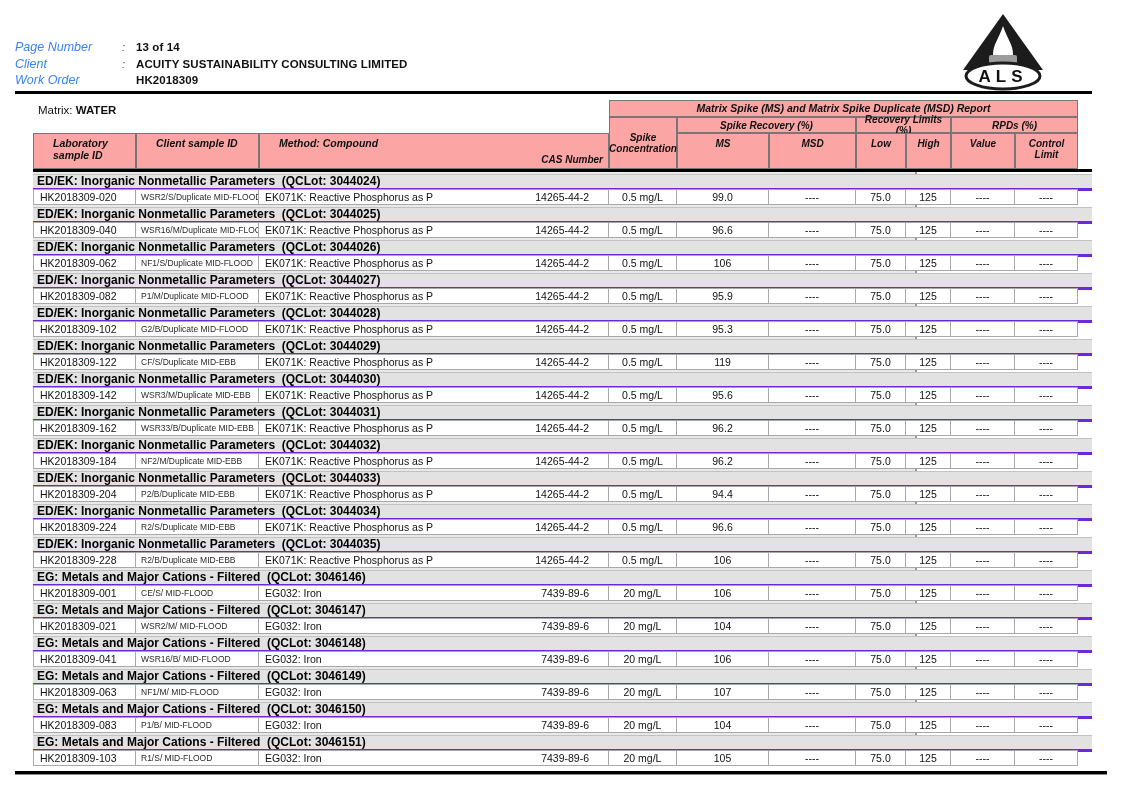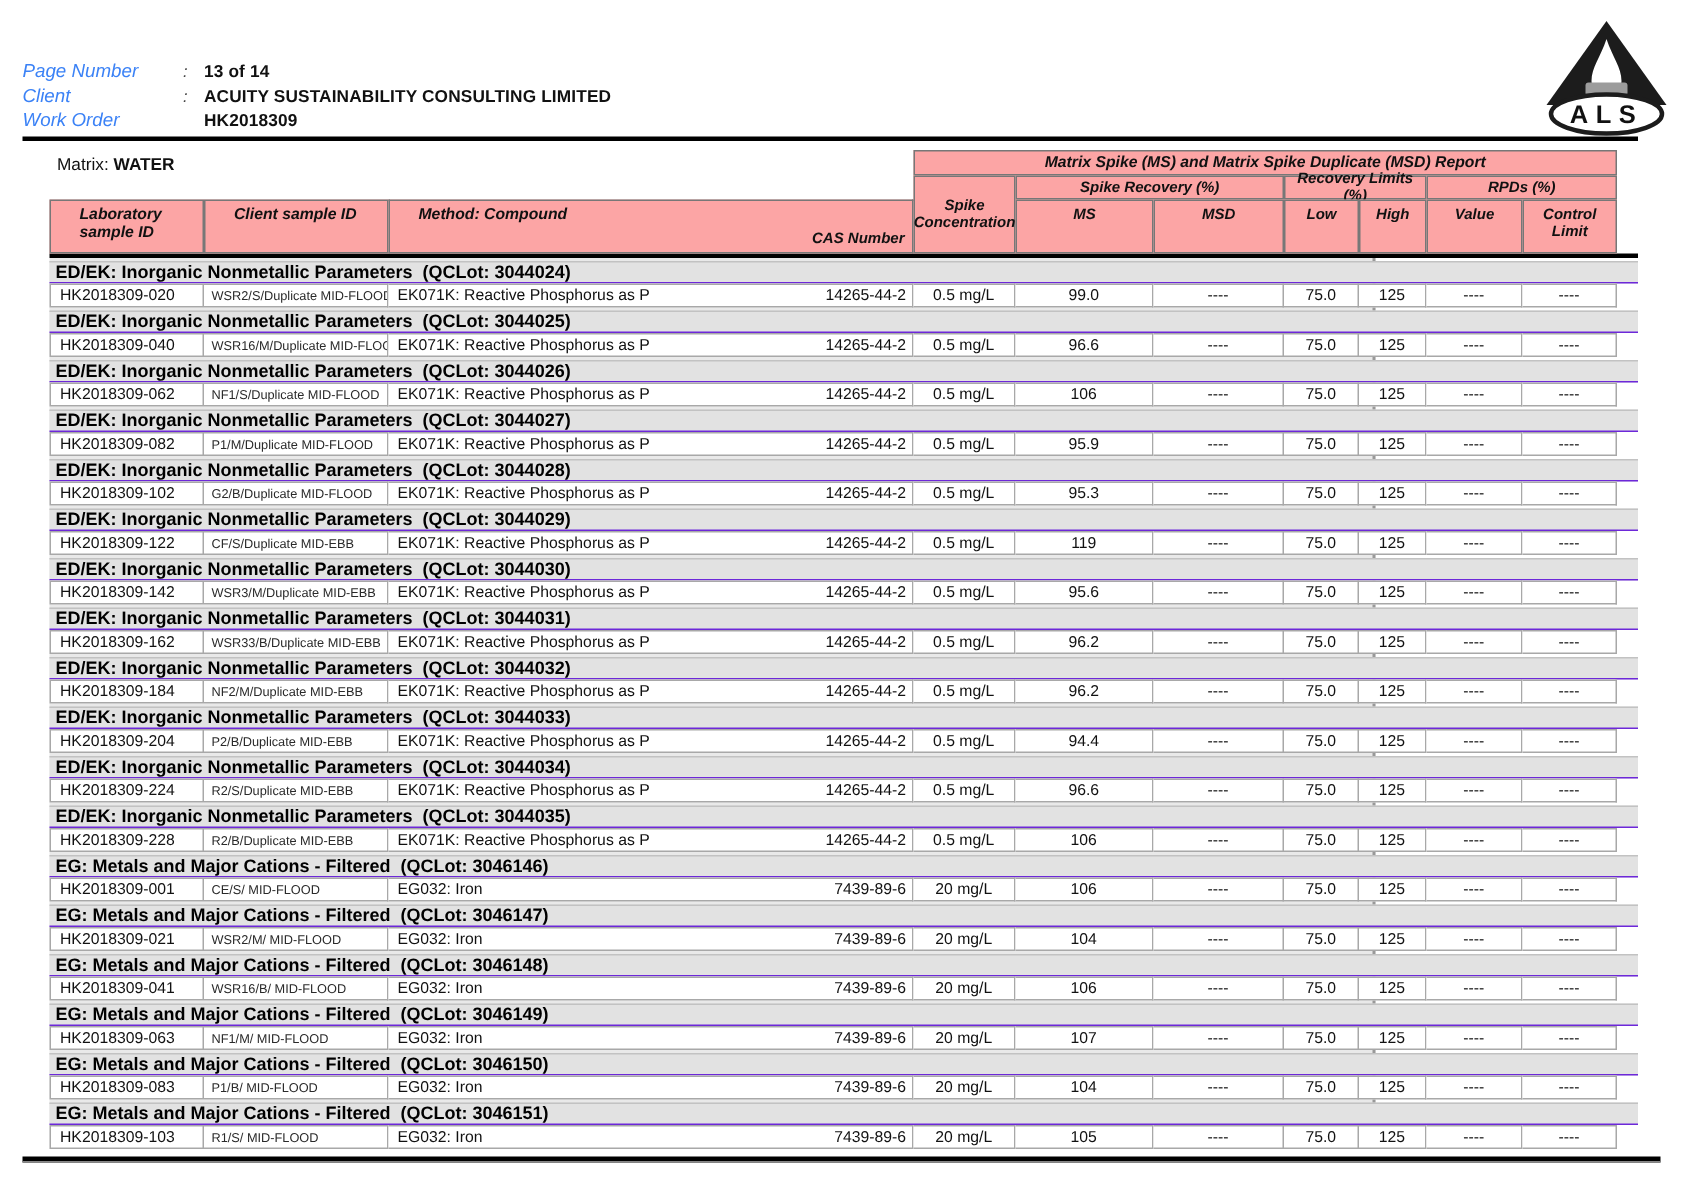--- a/index.html
+++ b/index.html
@@ -6,21 +6,21 @@
   body { margin:0; background:#ffffff; font-family:"Liberation Sans", sans-serif; color:#111; }
   .page { position:relative; width:1122px; height:794px; background:#fff; overflow:hidden; }
 
   
   .page-header { position:absolute; top:40px; left:15px; width:700px; }
   .field { display:flex; align-items:baseline; height:16.5px; }
   .flabel { font-style:italic; font-size:12.5px; width:107px; color:#3b82f6; }
   .fsep { width:14px; font-size:11px; color:#444; font-style:italic; }
   .fvalue { font-weight:bold; font-size:11.5px; letter-spacing:0.1px; }
 
-  .logo { position:absolute; top:12px; left:1021px; width:100px; height:84px; }
+  .logo { position:absolute; top:12px; left:953px; width:100px; height:84px; }
 
   .rule-top { position:absolute; top:91px; left:15px; width:1077px; height:3px; background:#000; }
   .rule-bottom { position:absolute; top:771px; left:15px; width:1092px; height:4px; background:#000; border-bottom:1px solid #888; }
 
   
   .table-wrap { position:absolute; top:100px; left:33px; width:884px; }
   .tgrid { display:grid; grid-template-columns:103px 123px 245px 105px 68px 92px 87px 50px 45px 64px 63px 14px; }
 
   .hgrid { grid-template-rows:17px 16px 36px; background:#fff; }
   .hcell { border:1px solid #777; font-weight:bold; font-style:italic; font-size:10px;
@@ -44,30 +44,30 @@
   .h-sub { grid-row:3; align-items:flex-start; padding-top:4px; }
   .h-ms{grid-column:6;} .h-msd{grid-column:7;} .h-low{grid-column:8;} .h-high{grid-column:9;}
   .h-val{grid-column:10;} .h-ctl{grid-column:11;}
   .h-rail { grid-column:12; grid-row:1/4; border:none; }
 
   .h-thick { width:1059px; height:3px; background:#000; }
 
   
   .sections { background:#e9e9e9; border-right:2px solid #999; padding-top:2px; }
   .barrow { height:14px; margin-bottom:1px; }
-  .secbar { grid-column:1/13; background:#e2e2e2; border-top:1px solid #c2c2c2; border-bottom:1px solid #6d28d9;
+  .secbar { grid-column:1/13; background:#e2e2e2; border-top:1px solid #c2c2c2; border-bottom:3px solid #6d28d9;
             font-weight:bold; font-size:12px; line-height:13px; padding-left:4px; white-space:pre;
             display:flex; align-items:center; color:#000; }
   .datarow { height:16px; margin-bottom:2px; }
   .cell { background:#fff; border:1px solid #a8a8a8; border-left:none; font-size:10.5px;
           display:flex; align-items:center; overflow:hidden; white-space:nowrap; color:#111; }
   .c-lab { border-left:1px solid #a8a8a8; padding-left:6px; }
   .c-client { font-size:8.5px; color:#2a2a2a; padding-left:5px; }
   .c-method { padding-left:6px; border-right:none; }
-  .c-cas { border-left:none; justify-content:flex-end; padding-right:4px; }
+  .c-cas { border-left:none; justify-content:flex-end; padding-right:19px; }
   .c-center { justify-content:center; }
   .rail { background:transparent; border:none; }
 </style>
 </head>
 <body>
 
 <div class="page">
 
   <div class="page-header">
     <div class="field">

